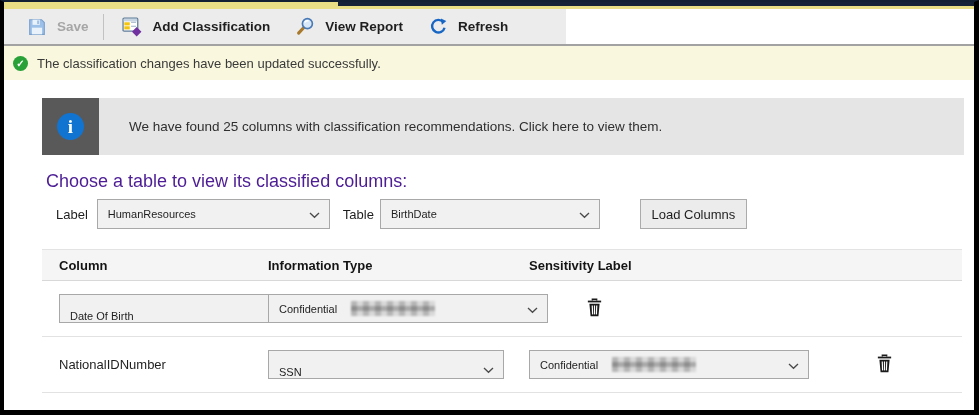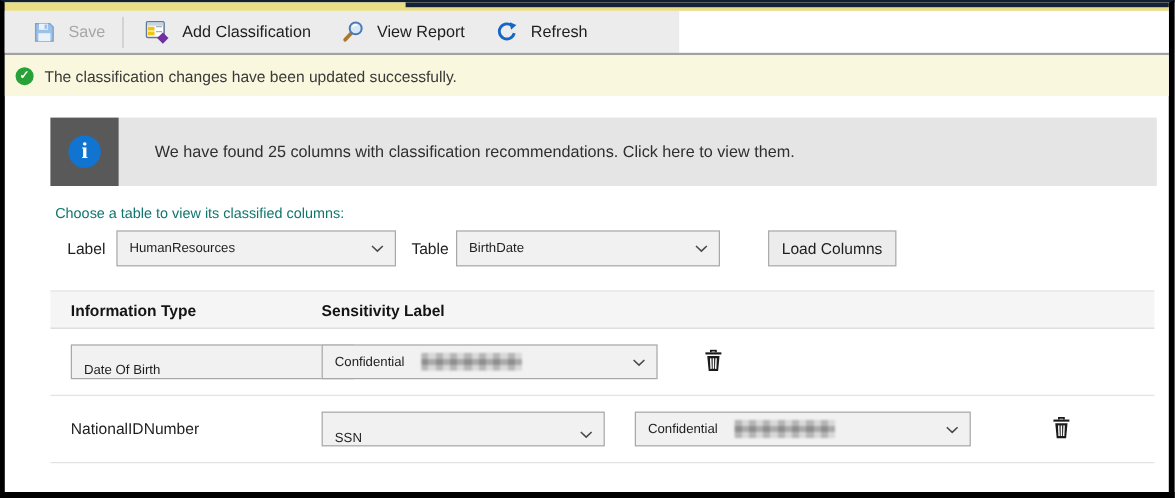--- a/index.html
+++ b/index.html
@@ -9,40 +9,40 @@
     border-left:4px solid #000; border-right:5px solid #000;
     border-bottom:5px solid #000; border-top:2px solid #132034;
     position: relative; }
   
   .top-strip { height:7px; background:#e9dd86; position:relative; }
   .top-strip .navy-overlay { position:absolute; top:0; left:334px; right:0; height:4px; background:#152238; }
   
   .toolbar-row { background:#fff; }
   .toolbar { width:562px; height:35px; background:#ececec; display:flex; align-items:center; padding-left:10px; }
   .tb-btn { display:flex; align-items:center; gap:9px; padding:0 12px; height:30px; cursor:default; }
-  .tb-label { font-size:13.5px; color:#1e1e1e; white-space:nowrap; }
+  .tb-label { font-size:13.5px; color:#1e1e1e; white-space:nowrap;font-weight:bold; }
   .tb-label.disabled-text { color:#a6a6a6; }
   .tb-sep { width:1px; height:26px; background:#c2c2c2; margin:0 6px 0 2px; }
   .tb-icon { display:inline-flex; width:22px; height:20px; align-items:center; justify-content:center; }
   .gray-line { height:2px; background:#a2a2a2; }
   
   .message-bar { height:34px; background:#f9f7dd; display:flex; align-items:center; padding-left:9px; }
   .check-circle { width:15px; height:15px; border-radius:50%; background:#28a138; color:#fff;
     display:inline-flex; align-items:center; justify-content:center; font-size:10px; font-weight:bold; flex:0 0 auto; }
   .message-text { font-size:13px; color:#3a3a3a; margin-left:9px; }
   
   .info-row { display:flex; margin:18px 10px 0 38px; height:57px; cursor:pointer; }
   .info-icon-box { width:57px; height:57px; background:#595959; display:flex; align-items:center; justify-content:center; flex:0 0 auto; }
   .info-circle { width:27px; height:27px; border-radius:50%; background:#1274d1; color:#fff;
     font-family:"Liberation Serif", serif; font-weight:bold; font-size:19px;
     display:flex; align-items:center; justify-content:center; }
   .info-banner { flex:1; background:#e5e5e5; display:flex; align-items:center; padding-left:30px; }
   .info-banner span { font-size:13.5px; color:#2f2f2f; }
   
-  .heading { margin:16px 0 0 42px; font-size:12px; color:#0f766e; }
+  .heading { margin:16px 0 0 42px; font-size:18px; color:#4c1d95; }
   .controls-row { display:flex; align-items:center; margin:7px 0 0 52px; height:30px; }
   .ctl-label { font-size:13px; color:#1e1e1e; }
   .dropdown { height:30px; background:#f1f1f1; border:1px solid #a8a8a8; display:flex;
     align-items:center; padding:0 9px 0 10px; justify-content:space-between; cursor:pointer; }
   .dropdown .dd-text { font-size:11px; color:#1e1e1e; white-space:nowrap; }
   .dd-schema { width:233px; margin-left:9px; }
   .dd-table  { width:220px; margin-left:6px; }
   .lbl-table { margin-left:13px; }
   .load-btn { margin-left:40px; width:107px; height:30px; background:#ececec; border:1px solid #ababab;
     font-size:13px; color:#1e1e1e; font-family:"Liberation Sans", sans-serif; cursor:pointer; }
@@ -164,20 +164,21 @@
         <svg width="11" height="7" viewBox="0 0 11 7">
             <path d="M1 1 L5.5 5.3 L10 1" fill="none" stroke="#4a4a4a" stroke-width="1.3"></path>
           </svg>
       </span>
     </div>
     <button class="load-btn">Load Columns</button>
   </div>
 
   <div class="ctable">
     <div class="thead">
+      <span>Column</span>
       <span>Information Type</span>
       <span>Sensitivity Label</span>
       <span></span>
     </div>
 
     <div class="trow">
       <div>
         <div class="dropdown dd-infotype">
           <span class="dd-text">Date Of Birth</span>
           <span>

